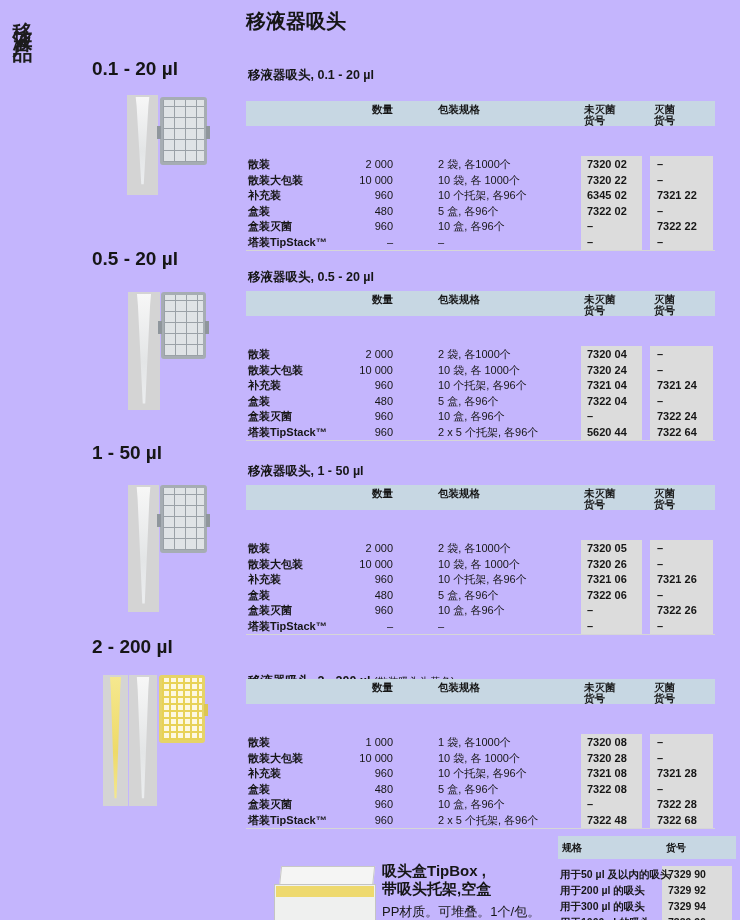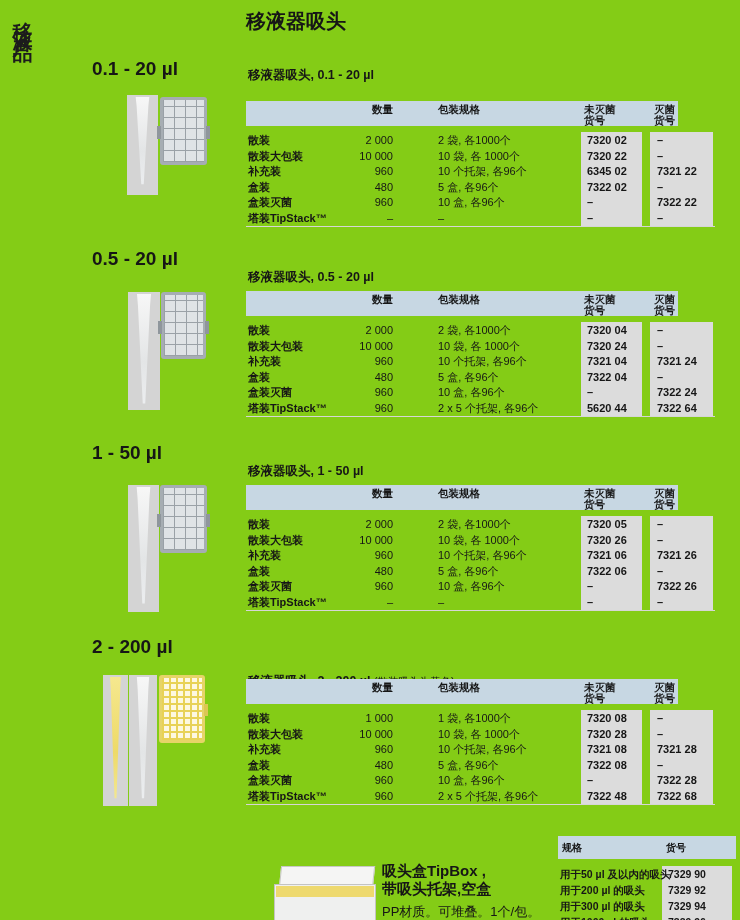--- a/index.html
+++ b/index.html
@@ -1,17 +1,17 @@
 <!DOCTYPE html>
 <html><head>
 <meta charset="utf-8">
 <style>
   html,body{margin:0;padding:0;background:#ffffff;}
   .page{
-    position:relative;width:740px;height:920px;background:#84cc16;overflow:hidden;
+    position:relative;width:740px;height:920px;background:#c4b5fd;overflow:hidden;
     font-family:"Liberation Sans","DejaVu Sans",sans-serif;color:#161616;
   }
   
   .sidebar{
     position:absolute;left:10px;top:6px;
     writing-mode:vertical-rl;text-orientation:upright;
     font-size:20px;font-weight:bold;letter-spacing:7px;color:#1c1c1c;
   }
   
   .main-title{position:absolute;left:246px;top:8px;font-size:20px;font-weight:bold;}
@@ -41,27 +41,27 @@
       repeating-linear-gradient(0deg,#e8d256 0 2px,transparent 2px 7px),
       repeating-linear-gradient(90deg,#e8d256 0 2px,transparent 2px 7px);
   }
   .rack-yellow::after{
     content:"";position:absolute;top:42%;right:-6px;width:4px;height:12px;background:#dcc654;
   }
   
   .tbl{position:absolute;left:246px;top:0;width:469px;}
   .tbl-title{position:absolute;left:2px;font-size:12.5px;font-weight:bold;white-space:nowrap;}
   .tbl-title .tt-note{font-size:10.5px;font-weight:normal;}
-  .tbl-band{position:absolute;left:0;width:432px;height:25px;background:#c7d7e3;}
+  .tbl-band{position:absolute;left:0;width:469px;height:25px;background:#c7d7e3;}
   .tbl-band span{position:absolute;top:3px;font-size:10.5px;font-weight:bold;line-height:11px;white-space:pre-line;}
   .h-qty{left:126px;}
   .h-pkg{left:192px;}
   .h-unst{left:338px;}
   .h-st{left:408px;}
-  .tbl-rows{position:absolute;left:0;width:469px;border-bottom:1px solid #d6d6d6;}
+  .tbl-rows{position:absolute;left:0;width:469px;border-bottom:1px solid #d6d6d6;margin-top:24px;}
   .shade{position:absolute;top:-1px;bottom:0;background:#dcdcdc;}
   .shade1{left:335px;width:61px;}
   .shade2{left:404px;width:63px;}
   .row{position:relative;height:15.5px;line-height:15.5px;font-size:11px;white-space:nowrap;}
   .row span{position:absolute;top:0;}
   .c-name{left:2px;font-weight:bold;}
   .c-qty{left:70px;width:77px;text-align:right;}
   .c-pkg{left:192px;}
   .c-cat{font-weight:bold;}
   .c1{left:341px;}

